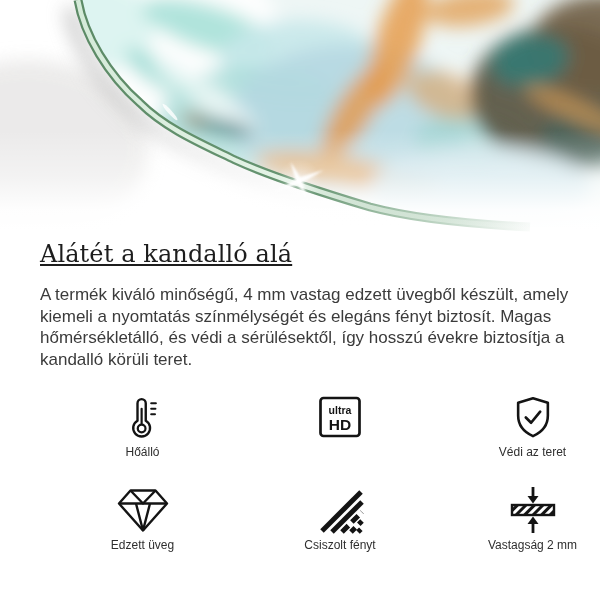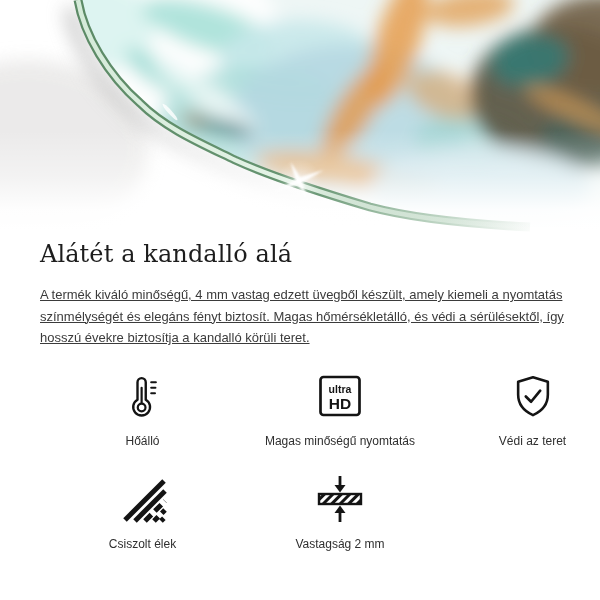--- a/index.html
+++ b/index.html
@@ -11,29 +11,29 @@
   .content { padding: 0 0 0 40px; }
 
   .heading {
     margin-top: 6px;
     font-family: "DejaVu Serif", "Liberation Serif", serif;
     font-weight: 400;
     font-size: 24px;
     line-height: 33px;
     color: #1d1d1d;
     letter-spacing: 0.1px;
+    text-decoration: underline;
   }
 
   .body-text {
     margin-top: 13px;
     max-width: 548px;
-    font-size: 13px;
+    font-size: 17px;
     line-height: 21.5px;
     color: #3b3b3b;
-    text-decoration: underline;
   }
 
   .features {
     margin-top: 22px;
     display: grid;
     grid-template-columns: 205px 190px 195px;
     row-gap: 26px;
     width: 590px;
   }
   .feature {
@@ -41,21 +41,21 @@
     flex-direction: column;
     align-items: center;
   }
   .feature .icon-box {
     height: 50px;
     display: flex;
     align-items: center;
     justify-content: center;
   }
   .feature .label {
-    margin-top: 13px;
+    margin-top: 3px;
     font-size: 12px;
     color: #2f2f2f;
     white-space: nowrap;
   }
   .icon-stroke { stroke: #141414; fill: none; }
 </style>
 </head>
 <body>
 
 <svg class="hero" viewBox="0 0 600 232" xmlns="http://www.w3.org/2000/svg" aria-hidden="true">
@@ -176,47 +176,59 @@
     </div>
 
     <div class="feature">
       <div class="icon-box">
         <svg width="48" height="48" viewBox="0 0 48 48">
           <rect class="icon-stroke" stroke-width="2.7" x="4.5" y="5" width="39" height="38" rx="3"></rect>
           <text x="24" y="21" text-anchor="middle" font-family="Liberation Sans, sans-serif" font-size="10.5" font-weight="bold" fill="#141414">ultra</text>
           <text x="24" y="37" text-anchor="middle" font-family="Liberation Sans, sans-serif" font-size="15.5" font-weight="bold" fill="#141414">HD</text>
         </svg>
       </div>
-      <div class="label">Magas minőségű nyomtatás</div>
     </div>
 
     <div class="feature">
       <div class="icon-box">
         <svg width="46" height="48" viewBox="0 0 48 48">
           <path class="icon-stroke" stroke-width="2.7" stroke-linejoin="round" d="M24,4.5 L39.5,9.2 V22.5 C39.5,33.5 33,40 24,44 C15,40 8.5,33.5 8.5,22.5 V9.2 Z"></path>
           <path class="icon-stroke" stroke-width="2.8" stroke-linecap="round" stroke-linejoin="round" d="M16.5,24.5 L22,30 L31.5,18.5"></path>
         </svg>
       </div>
       <div class="label">Védi az teret</div>
     </div>
 
+    <div class="feature">
+      <div class="icon-box">
+        <svg width="56" height="48" viewBox="0 0 56 48">
+          <g class="icon-stroke" stroke-width="2.4" stroke-linejoin="round">
+            <path d="M4,17.5 L15.5,4.5 H40.5 L52,17.5 L28,44.5 Z"></path>
+            <path d="M4,17.5 H52"></path>
+            <path d="M15.5,4.5 L28,17.5 L40.5,4.5"></path>
+            <path d="M21,17.5 L28,44.5 M35,17.5 L28,44.5"></path>
+          </g>
+        </svg>
+      </div>
+      <div class="label">Edzett üveg</div>
+    </div>
 
     <div class="feature">
       <div class="icon-box">
         <svg width="50" height="48" viewBox="0 0 50 48">
           <g stroke="#141414" stroke-width="5" fill="none">
             <line x1="7" y1="45" x2="46" y2="6"></line>
             <line x1="17" y1="46" x2="47" y2="16"></line>
             <line x1="27" y1="46" x2="47" y2="26" stroke-dasharray="9 5"></line>
             <line x1="36" y1="46" x2="47" y2="35" stroke-dasharray="6 5"></line>
             <line x1="43" y1="46" x2="47" y2="42" stroke-dasharray="4 4"></line>
           </g>
         </svg>
       </div>
-      <div class="label">Csiszolt élek</div>
+      <div class="label">Csiszolt fényt</div>
     </div>
 
     <div class="feature">
       <div class="icon-box">
         <svg width="48" height="48" viewBox="0 0 48 48">
           <defs>
             <pattern id="hatch" width="6" height="6" patternUnits="userSpaceOnUse" patternTransform="rotate(45)">
               <rect width="6" height="6" fill="#ffffff"></rect>
               <rect width="3" height="6" fill="#141414"></rect>
             </pattern>

